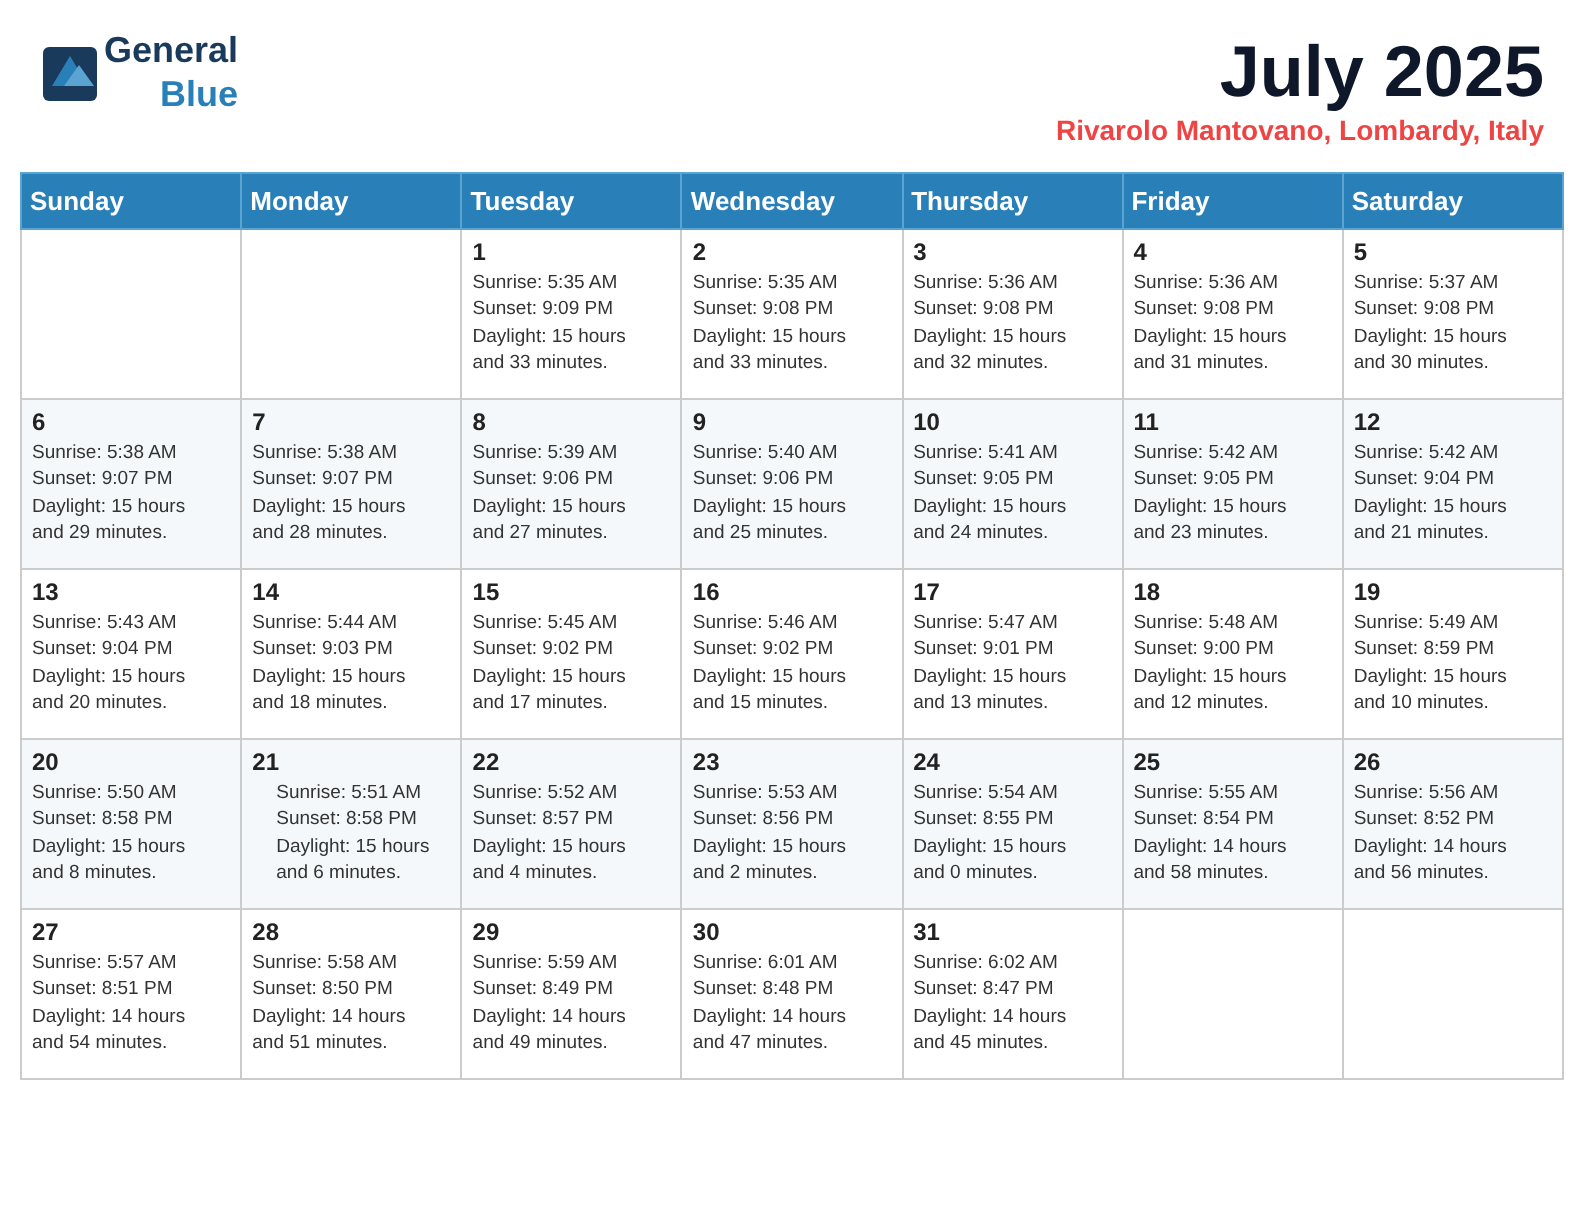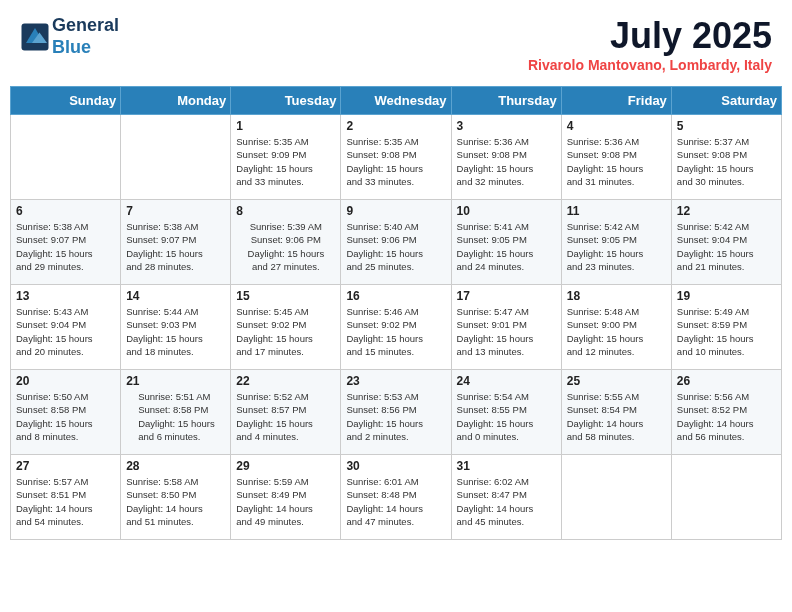--- a/index.html
+++ b/index.html
@@ -19,20 +19,21 @@
     }
     .logo {
       display: flex;
       align-items: center;
     }
     .logo-text {
       font-size: 18px;
       font-weight: bold;
       color: #1a3a5c;
       line-height: 1.2;
+      text-align: right;
     }
     .logo-blue {
       color: #2980b9;
     }
     .logo-icon {
       width: 30px;
       height: 30px;
       margin-right: 2px;
     }
     .title-area {
@@ -51,21 +52,21 @@
     .calendar {
       width: 100%;
       border-collapse: collapse;
       border: 1px solid #ccc;
     }
     .calendar th {
       background: #2980b9;
       color: #fff;
       font-size: 13px;
       padding: 6px 4px;
-      text-align: right;
+      text-align: left;
       border: 1px solid #5ba3d0;
       font-weight: bold;
     }
     .calendar td {
       border: 1px solid #ccc;
       vertical-align: top;
       padding: 4px 5px;
       font-size: 10px;
       color: #333;
       width: calc(100% / 7);
@@ -179,21 +180,21 @@
         </td>
         <td>
           <div class="cell-day">7</div>
           <div class="cell-info" style="white-space: pre-line;">Sunrise: 5:38 AM
 Sunset: 9:07 PM
 Daylight: 15 hours
 and 28 minutes.</div>
         </td>
         <td>
           <div class="cell-day">8</div>
-          <div class="cell-info" style="white-space: pre-line; text-align: center;">Sunrise: 5:39 AM
+          <div class="cell-info" style="white-space: pre-line;">Sunrise: 5:39 AM
 Sunset: 9:06 PM
 Daylight: 15 hours
 and 27 minutes.</div>
         </td>
         <td>
           <div class="cell-day">9</div>
           <div class="cell-info" style="white-space: pre-line;">Sunrise: 5:40 AM
 Sunset: 9:06 PM
 Daylight: 15 hours
 and 25 minutes.</div>

